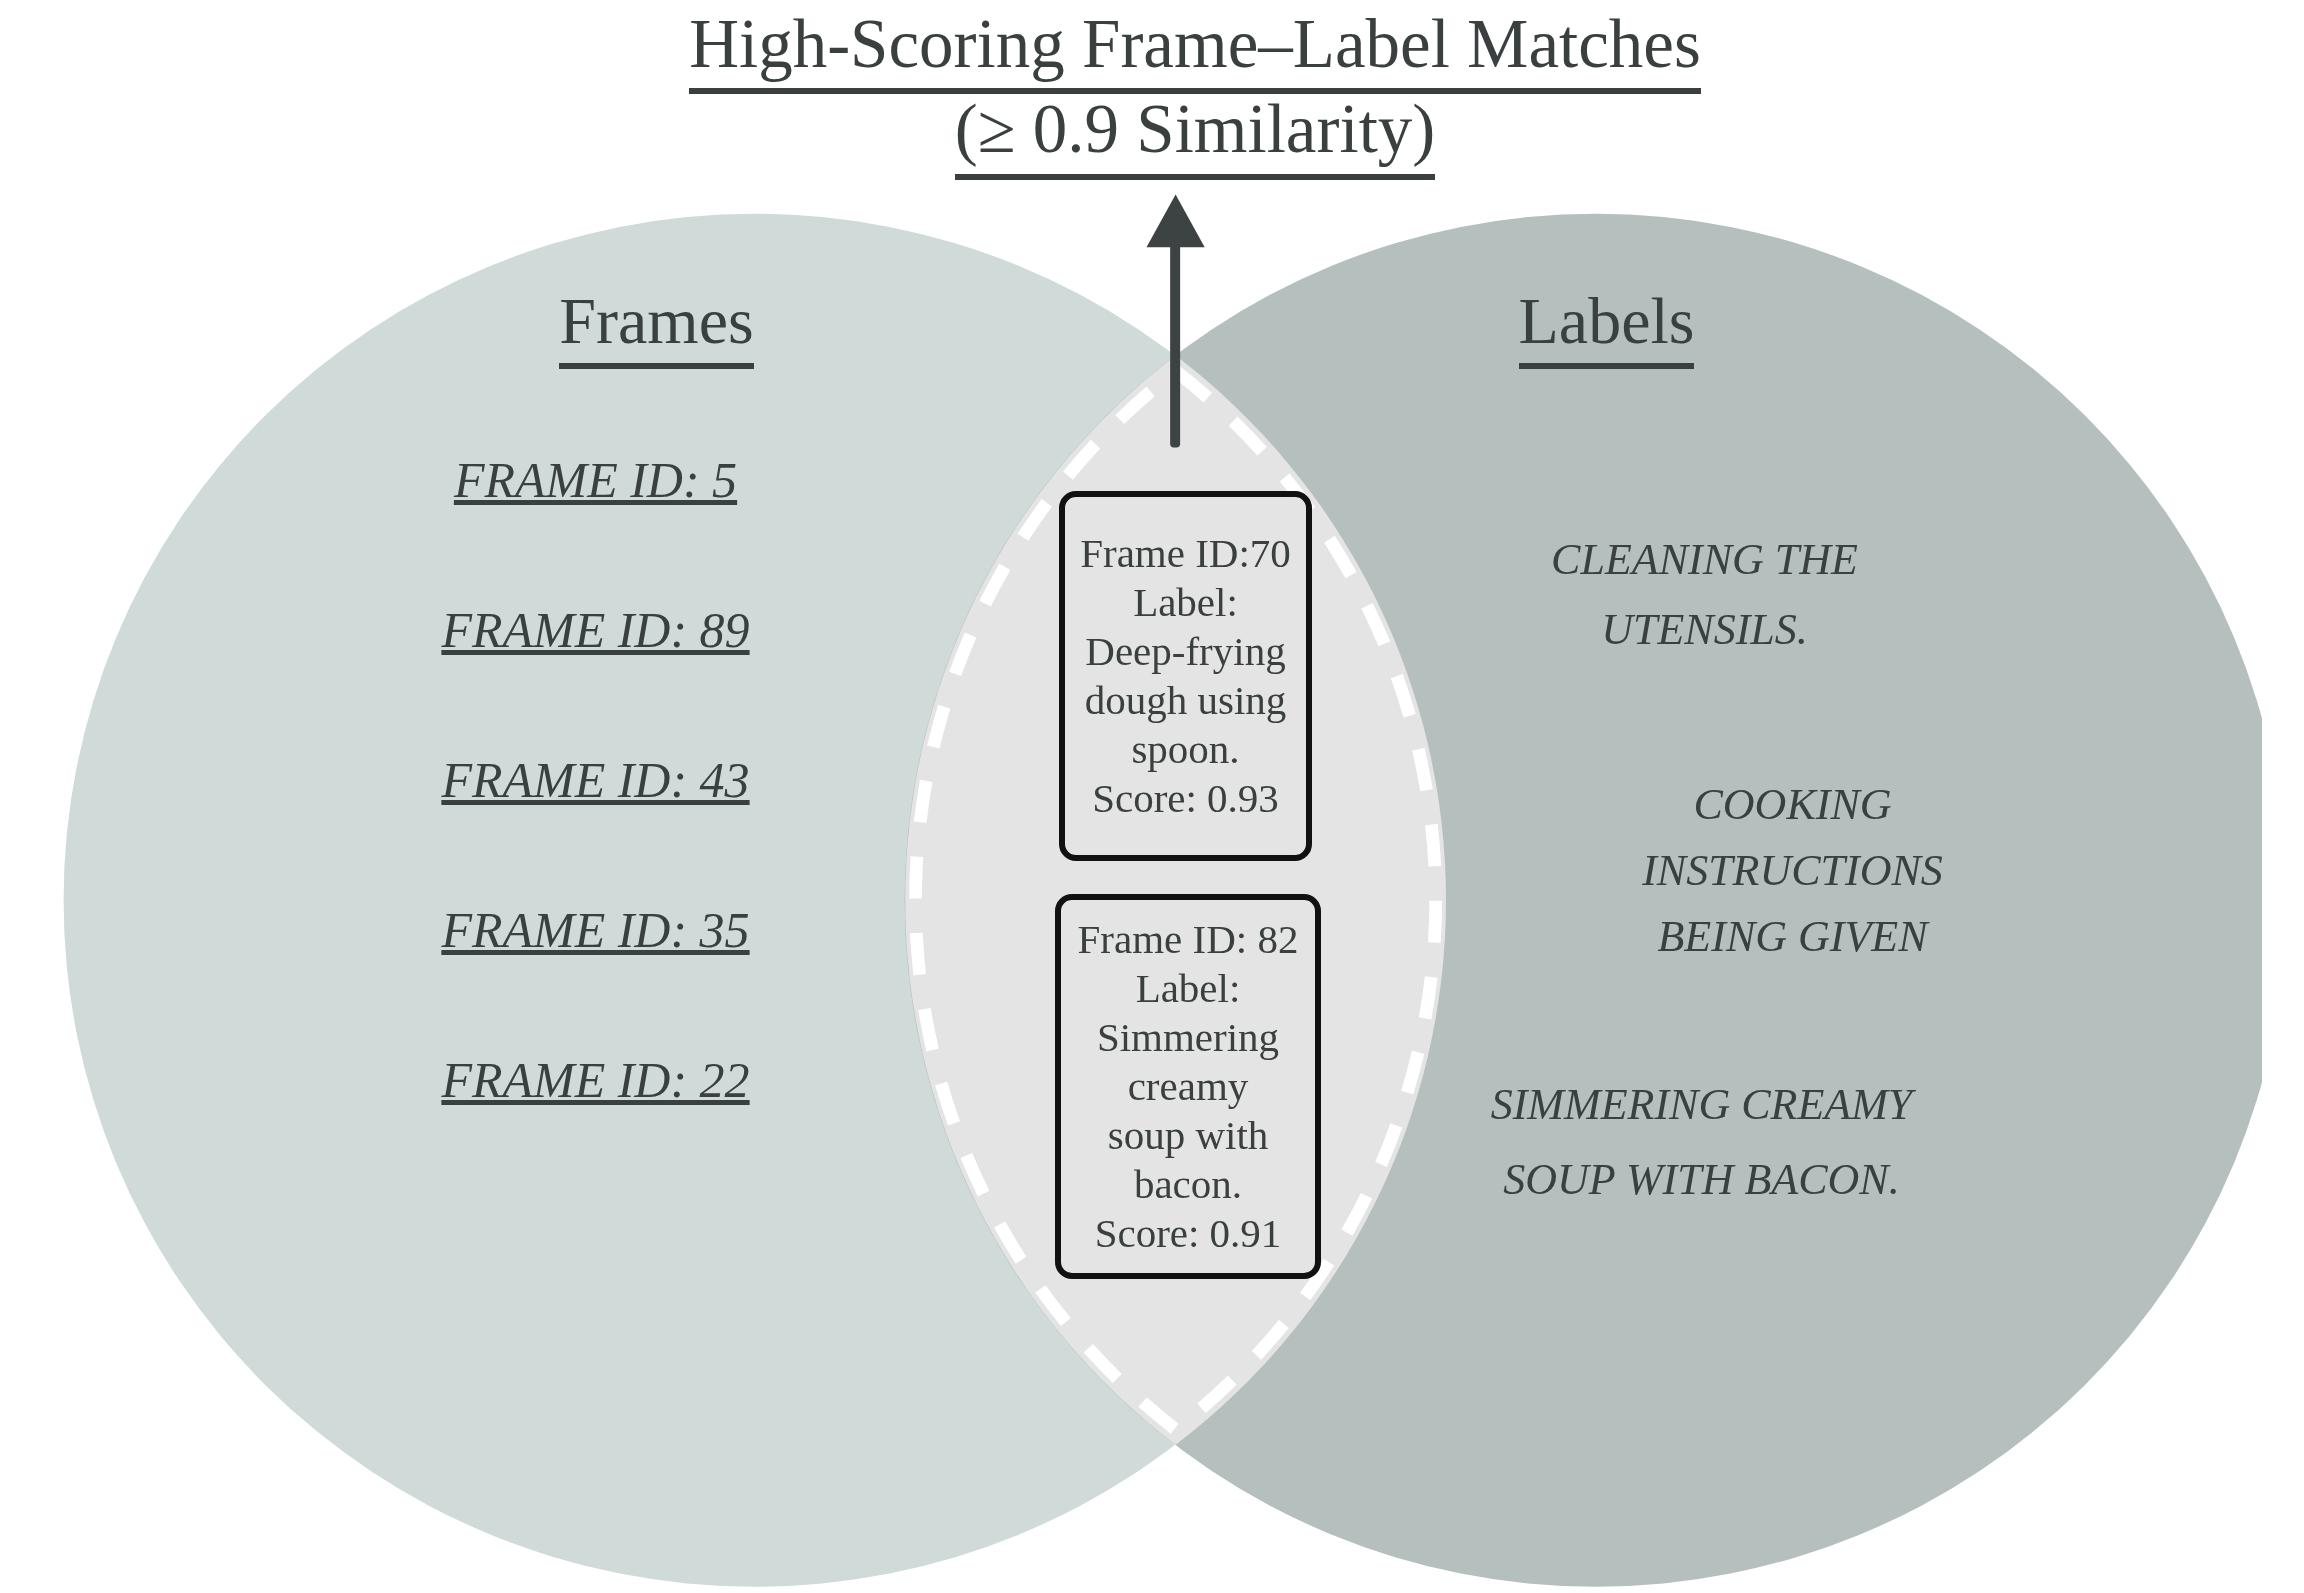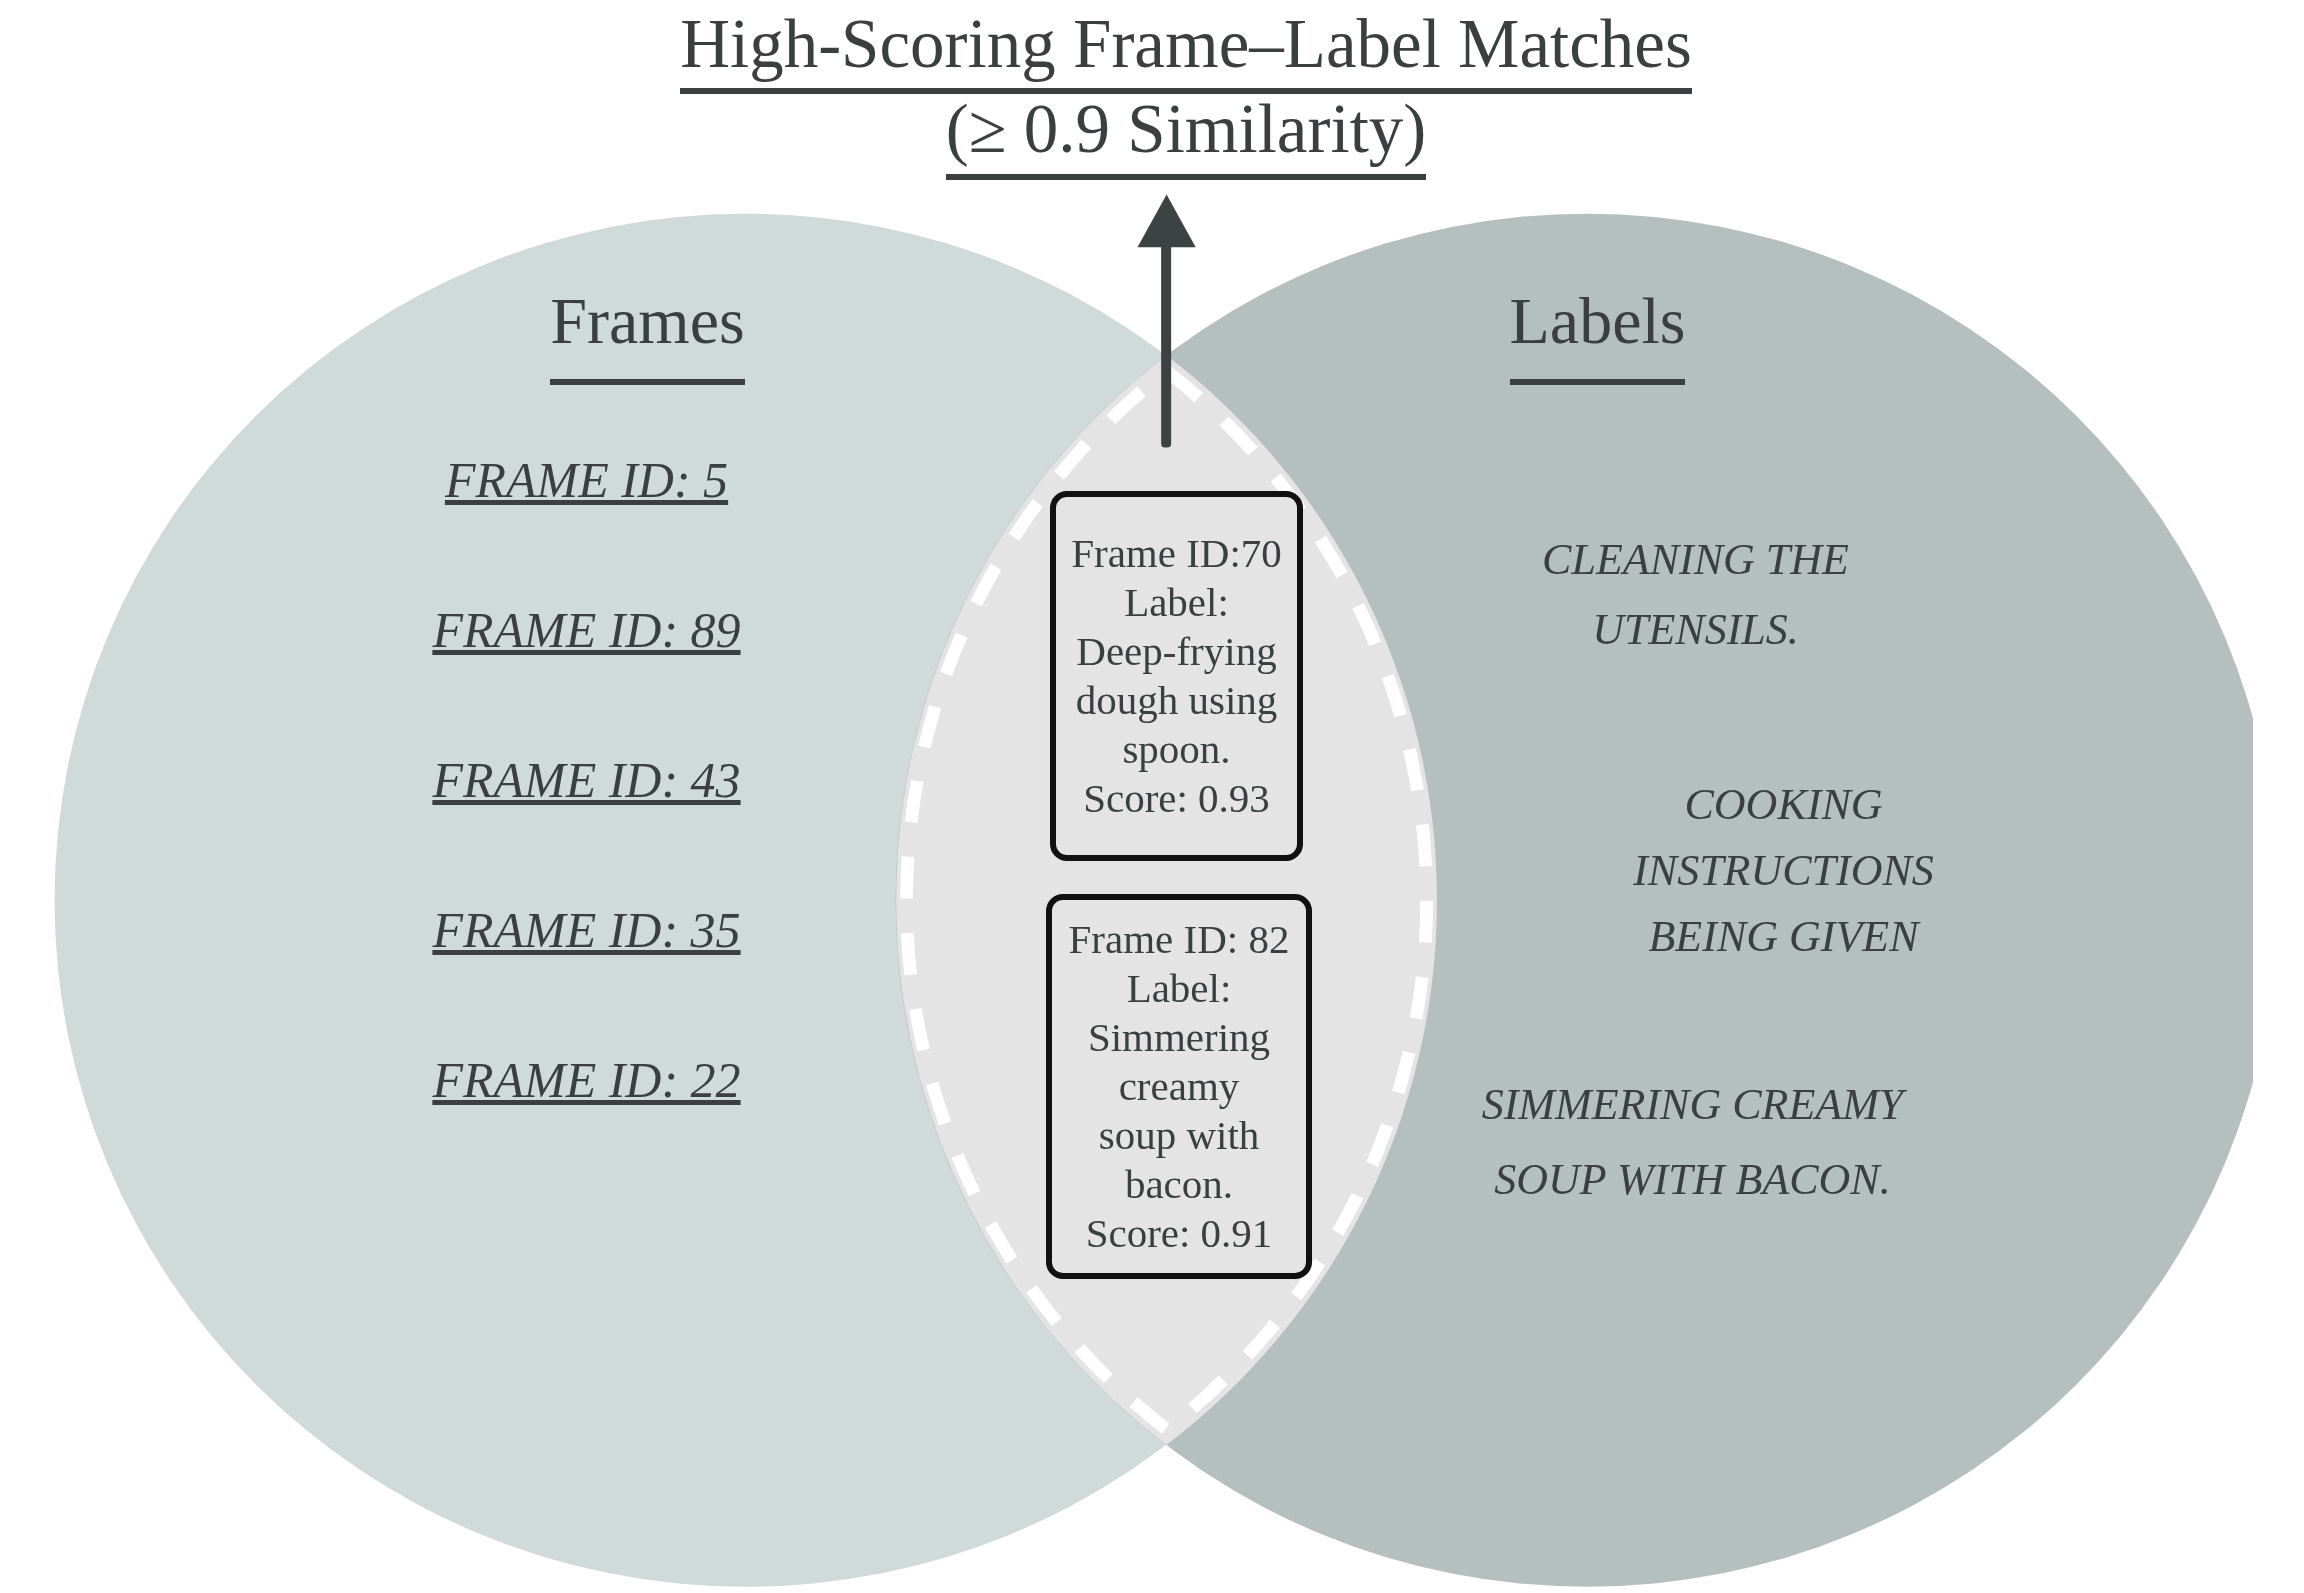--- a/index.html
+++ b/index.html
@@ -6,33 +6,33 @@
     --frames-circle:#cfdad9;
     --labels-circle:#b4bfbe;
     --intersection:#e4e4e4;
     --dash:#ffffff;
     --text:#3a4040;
     --arrow:#3d4343;
     --card-border:#111111;
   }
   html,body{margin:0;padding:0;background:#ffffff;}
   body{font-family:"Liberation Serif","DejaVu Serif",serif;color:var(--text);}
-  .canvas{position:relative;width:2253px;height:1594px;background:#ffffff;overflow:hidden;}
+  .canvas{position:relative;width:2253px;height:1594px;background:#ffffff;overflow:hidden;margin-left:9px;}
   .venn-svg{position:absolute;left:0;top:0;}
 
   .abs{position:absolute;}
   .centered{text-align:center;}
 
   .title-line{left:277px;width:1818px;font-size:69px;line-height:84px;}
   .title-line .u{display:inline-block;border-bottom:6.4px solid var(--text);padding-bottom:2.7px;}
   .title-1{top:1.8px;}
   .title-2{top:87px;}
 
   .set-header{width:727px;top:284px;font-size:66px;line-height:73px;}
-  .set-header .u{display:inline-block;border-bottom:6.4px solid var(--text);padding-bottom:22px;}
+  .set-header .u{display:inline-block;border-bottom:6.4px solid var(--text);padding-bottom:6px;}
   .frames-header{left:284px;}
   .labels-header{left:1234px;}
 
   .frame-list{left:223px;top:405px;width:727px;}
   .frame-item{height:150px;line-height:150px;font-size:50px;font-style:italic;text-align:center;text-decoration:underline;}
 
   .right-label{font-size:44px;font-style:italic;white-space:pre-line;text-align:center;}
   .label-cleaning{left:1332px;top:525px;width:727px;line-height:70px;}
   .label-cooking{left:1420px;top:772px;width:727px;line-height:66px;font-style:italic;}
   .label-simmering{left:1238px;top:1067px;width:909px;line-height:75px;}

